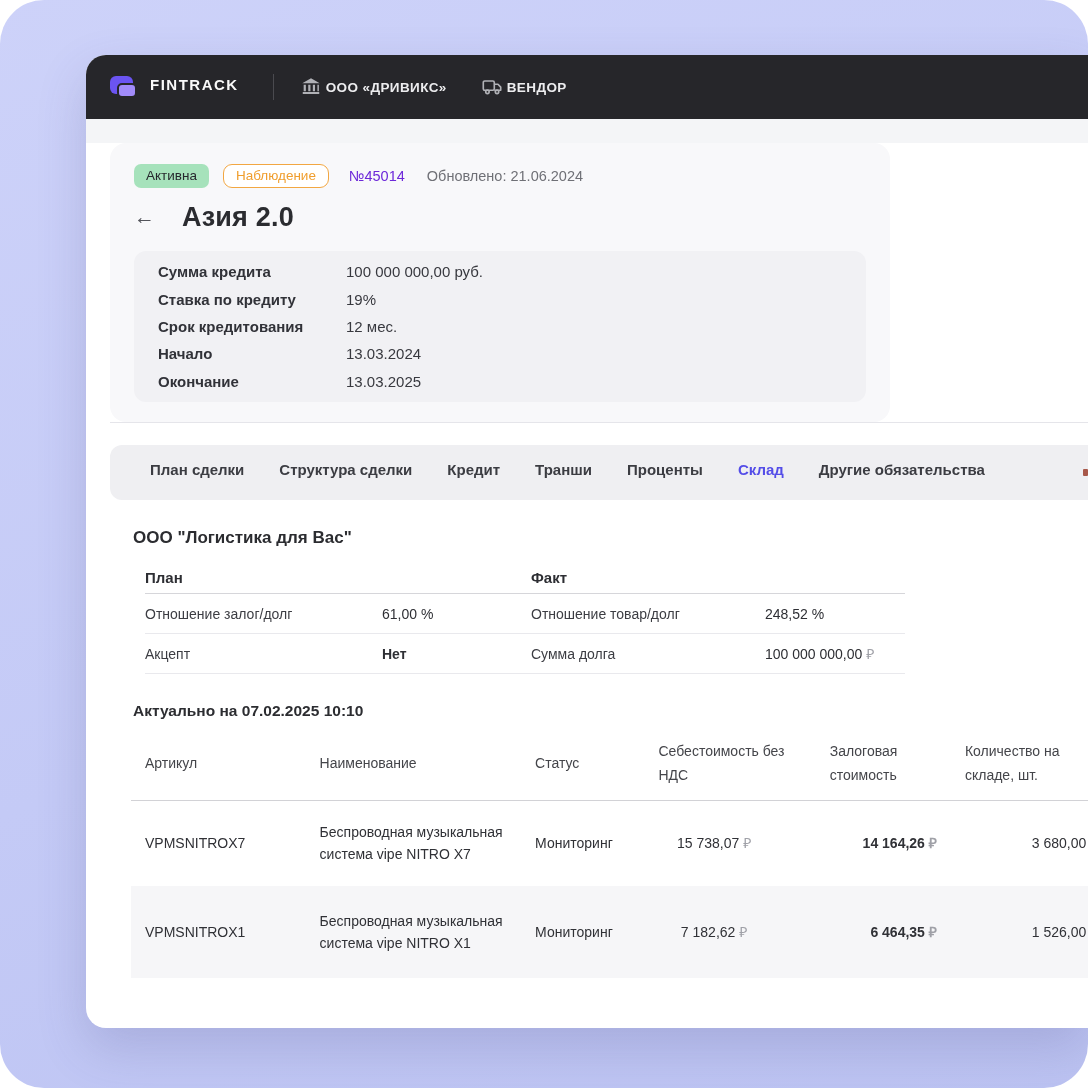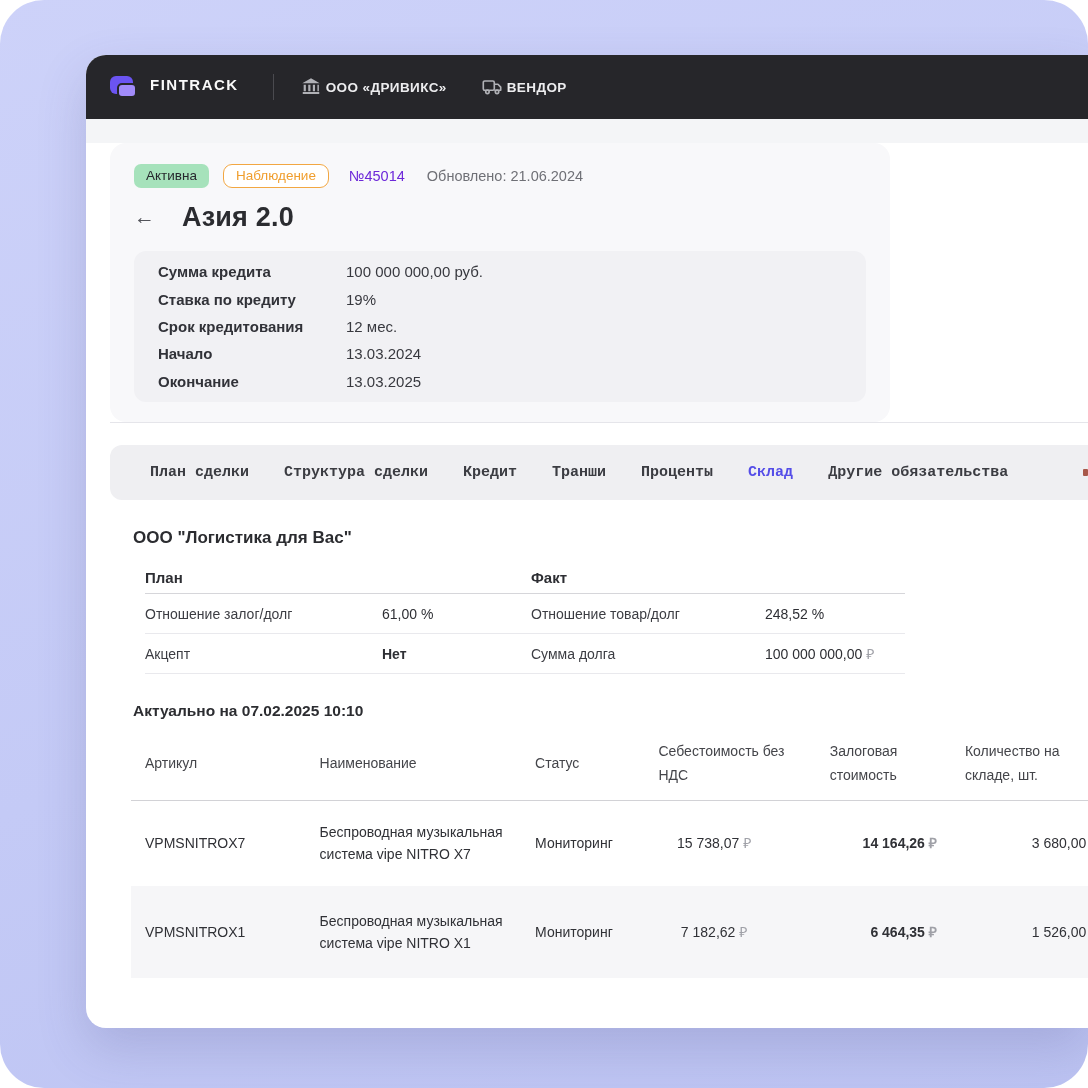--- a/index.html
+++ b/index.html
@@ -41,21 +41,21 @@
   .deal-title { font-size:27px; font-weight:700; color:#2b2c30; margin-left:22px; letter-spacing:.2px; }
   .credit-panel { margin-top:19px; background:#f1f1f4; border-radius:12px; padding:7px 24px; }
   .credit-row { display:grid; grid-template-columns:188px 1fr; align-items:center; height:27.4px; }
   .credit-row .cl { font-weight:700; font-size:15px; color:#313238; }
   .credit-row .cv { font-size:15px; color:#38393f; }
 
   .divider { border:none; border-top:1px solid #e5e5ea; margin:0; }
 
   
   .tabsbar { position:relative; margin-top:22px; height:55px; background:#efeff2; border-radius:12px 0 0 12px;
-             display:flex; align-items:center; padding:0 0 0 40px; gap:35px; overflow:hidden;font-family:Liberation Mono, monospace; }
+             display:flex; padding:16px 0 0 40px; gap:35px; overflow:hidden; }
   .tab { font-size:15px; font-weight:700; color:#3b3c42; cursor:pointer; white-space:nowrap; }
   .tab.active { color:#544de8; }
   .tab-cutoff { position:absolute; right:0; top:24px; width:5px; height:7px; background:#a8584a; border-radius:1px; }
 
   
   .company-title { margin:28px 0 0 23px; font-size:17px; font-weight:700; color:#2b2c30; }
   .pf-table { margin:14px 0 0 35px; width:760px; }
   .pf-head { display:grid; grid-template-columns:237px 149px 234px 140px; height:32px; align-items:center;
              border-bottom:1px solid #d6d6da; }
   .pf-head div { font-size:15px; font-weight:700; color:#2d2e33; }

